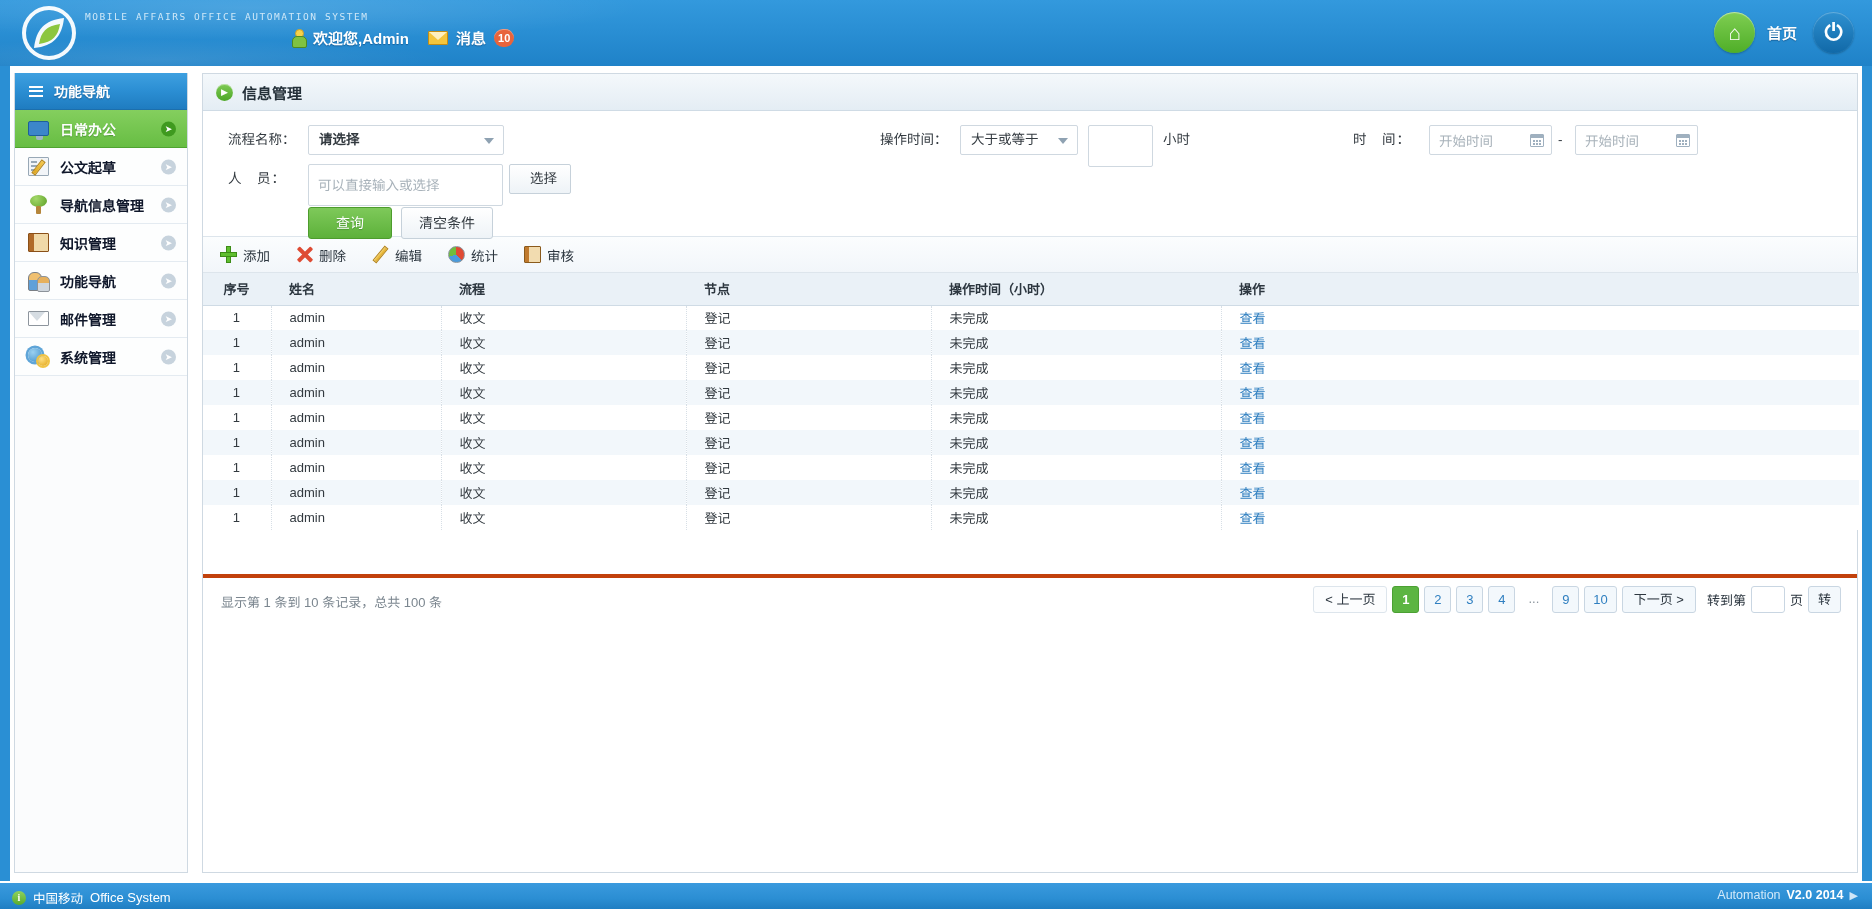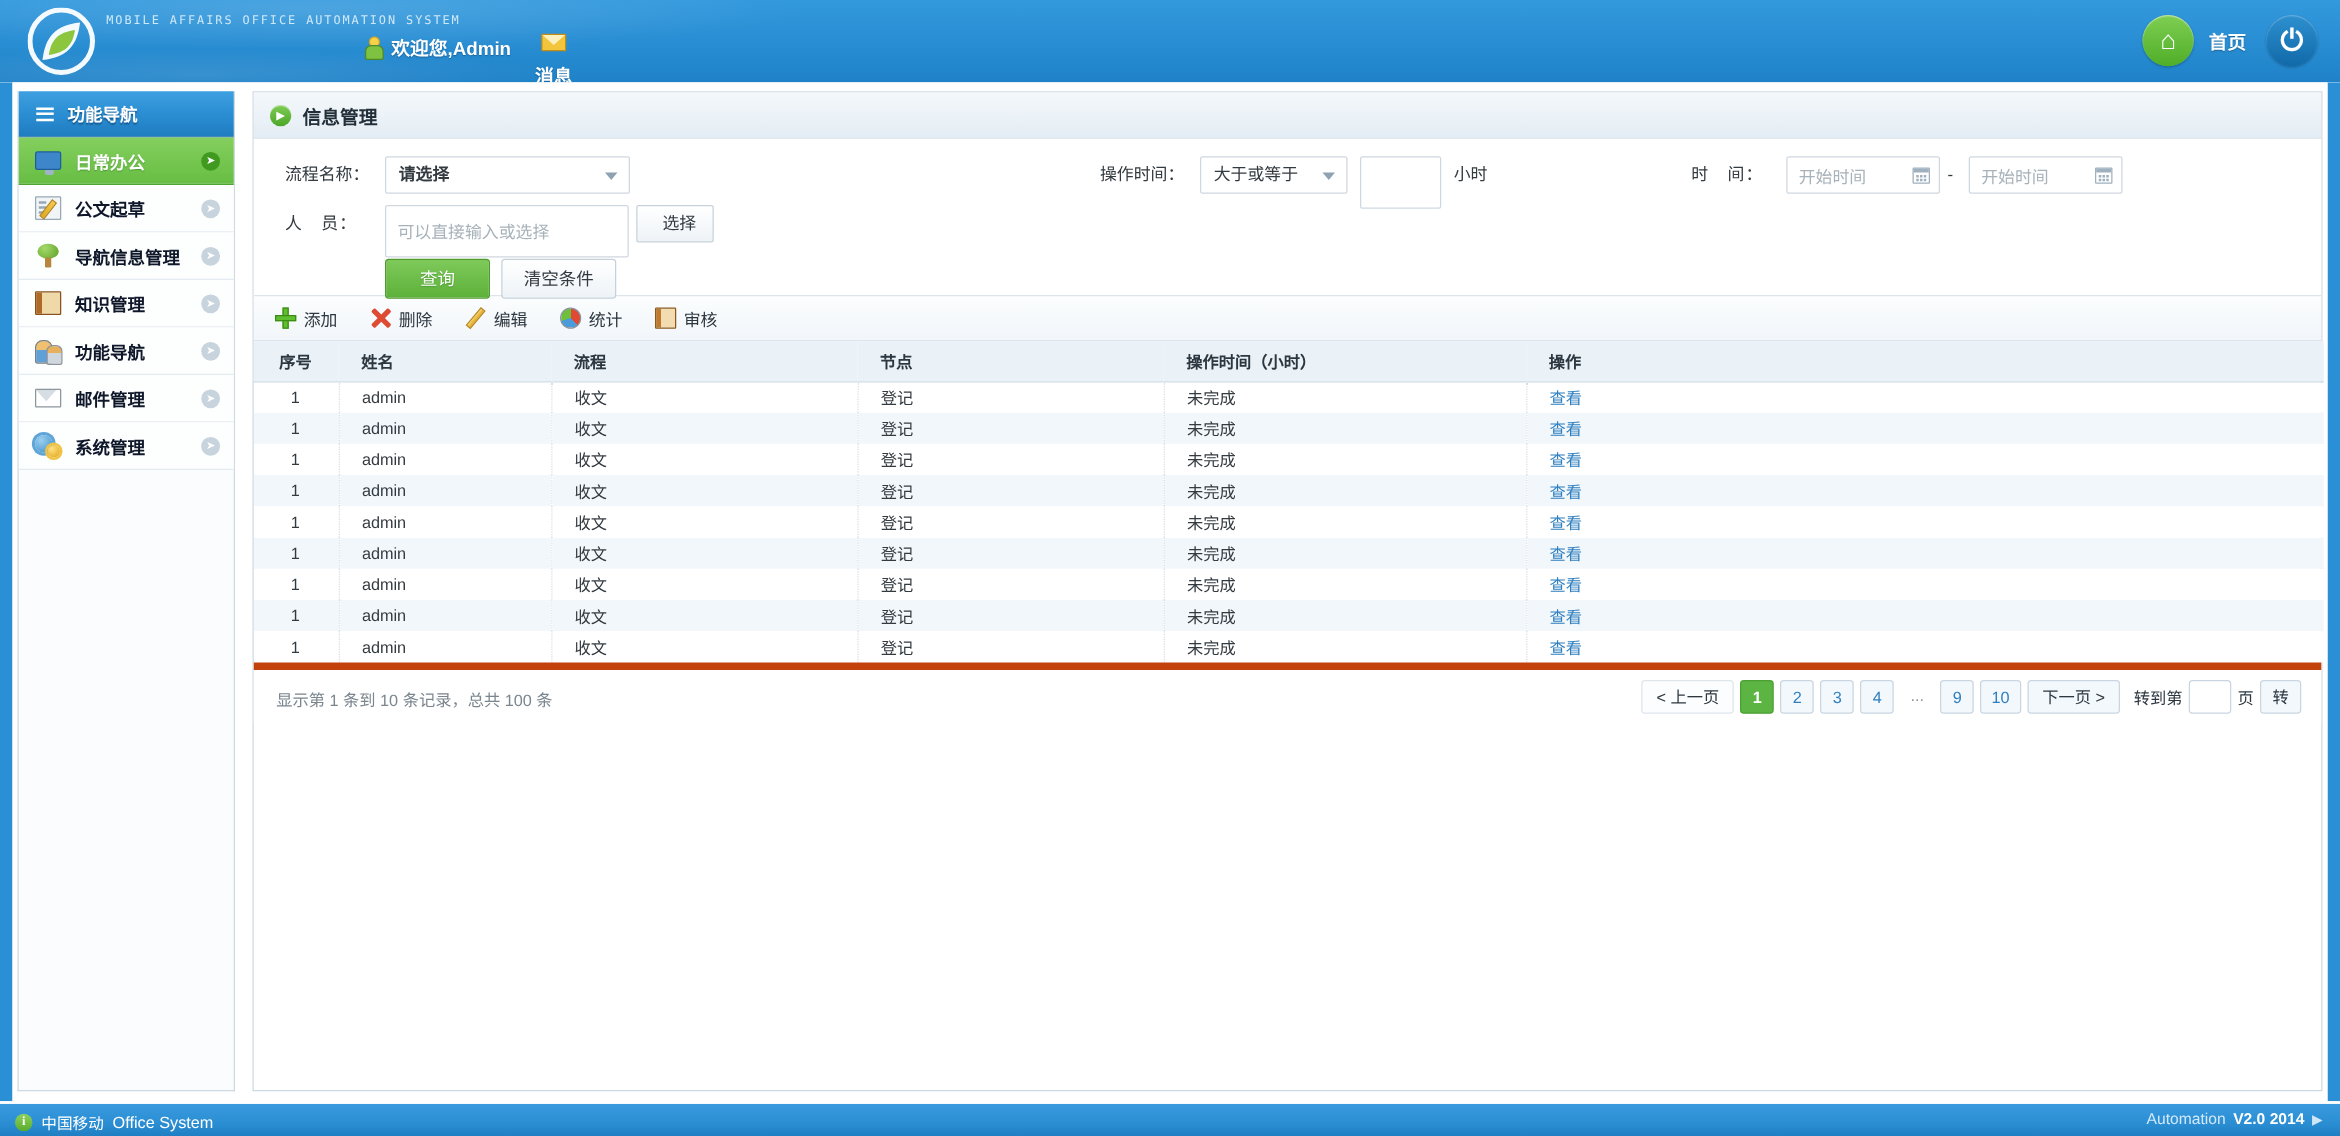--- a/index.html
+++ b/index.html
@@ -56,21 +56,20 @@
     white-space: nowrap;
   }
   .header-user .label {
     font-size: 15px; font-weight: bold; color: #ffffff;
     text-shadow: 0 1px 1px rgba(0,40,80,0.4);
   }
   .header-msg {
     position: absolute; left: 428px; top: 27px;
     display: flex; align-items: center; gap: 8px;
     white-space: nowrap;
-    flex-direction: column;
   }
   .header-msg .label {
     font-size: 15px; font-weight: bold; color: #ffffff;
     text-shadow: 0 1px 1px rgba(0,40,80,0.4);
   }
   .badge-count {
     display: inline-block; min-width: 18px; height: 18px;
     border-radius: 9px; background: #e8643c;
     color: #fff; font-size: 11px; font-weight: bold;
     text-align: center; line-height: 18px; padding: 0 4px;
@@ -357,22 +356,23 @@
   }
   .tbl tbody td:first-child { border-right: 1px dotted #d7dfe6; text-align: center; padding-left: 0; }
   .tbl tbody td:last-child { border-right: none; }
   .tbl tbody tr:nth-child(even) { background: #f2f7fb; }
   .tbl tbody tr:nth-child(odd) { background: #ffffff; }
   .view-link { color: #2f7fc0; text-decoration: none; cursor: pointer; font-size: 13px; }
 
   
   .tfoot {
     position: relative; height: 48px;
-    border-top: 6px solid #c2410c;
+    border-top: 4px solid #c2410c;
     background: #ffffff;
+    margin-top: 44px;
   }
   .rec-info {
     position: absolute; left: 18px; top: 14px;
     font-size: 13px; color: #7b868f;
   }
   .pager {
     position: absolute; right: 16px; top: 8px;
     display: flex; align-items: center; gap: 5px;
   }
   .pg {

